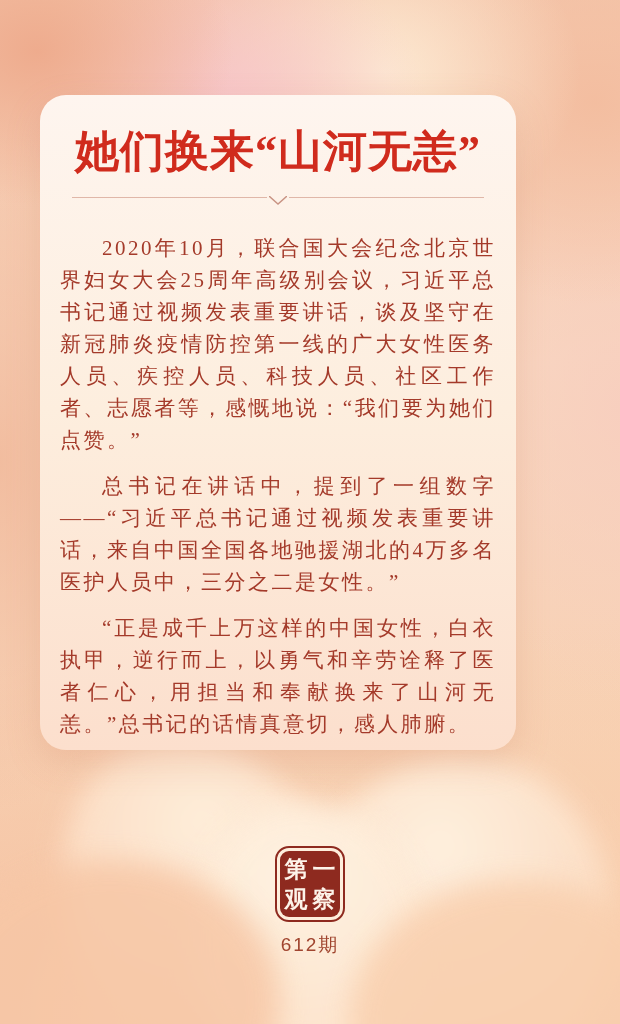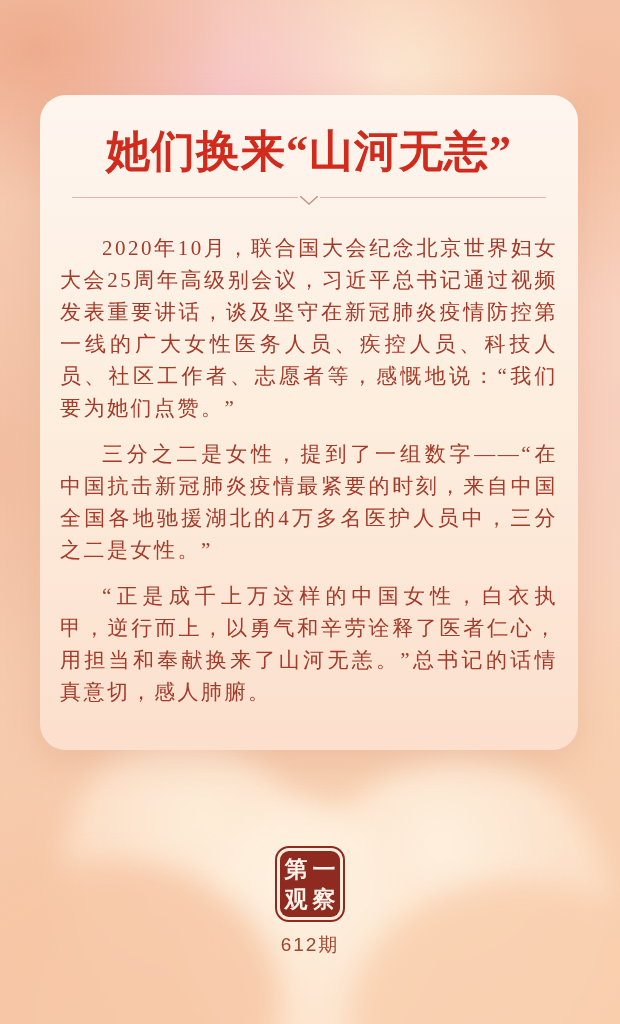--- a/index.html
+++ b/index.html
@@ -29,21 +29,21 @@
     background:radial-gradient(circle at 62% 28%, #fff0dd 0%, #fbd4b8 72%);opacity:.95;}
   .petal.p2{left:300px;top:755px;width:310px;height:330px;transform:rotate(18deg);
     background:radial-gradient(circle at 38% 30%, #fff2e1 0%, #fbd8bc 75%);opacity:.95;}
   .petal.p3{left:-60px;top:860px;width:340px;height:280px;background:#f7c7a6;opacity:.85;}
   .petal.p4{left:350px;top:880px;width:340px;height:280px;background:#f9cfae;opacity:.85;}
   .petal.p5{left:190px;top:800px;width:240px;height:300px;transform:rotate(-8deg);
     background:radial-gradient(circle at 50% 25%, #fff4e4 0%, #fde3cb 78%);opacity:.9;}
 
   .card{
     position:absolute;left:40px;top:95px;
-    width:538px;height:655px;
+    width:476px;height:655px;
     box-sizing:border-box;
     border-radius:26px;
     background:linear-gradient(180deg,#fef5ef 0%,#fdeede 48%,#fcdfcd 100%);
     box-shadow:0 12px 34px rgba(204,128,96,.22);
   }
   .title{
     margin:33px 30px 0;
     text-align:center;
     font-size:44px;
     font-weight:900;
@@ -126,21 +126,21 @@
     <div class="divider">
       <span class="line"></span>
       <svg class="chev" width="18" height="9" viewBox="0 0 18 9">
         <path d="M0 0 L9 8 L18 0" fill="none" stroke="#c89383" stroke-width="1.4"></path>
       </svg>
       <span class="line"></span>
     </div>
 
     <div class="content">
       <p>2020年10月，联合国大会纪念北京世界妇女大会25周年高级别会议，习近平总书记通过视频发表重要讲话，谈及坚守在新冠肺炎疫情防控第一线的广大女性医务人员、疾控人员、科技人员、社区工作者、志愿者等，感慨地说：“我们要为她们点赞。”</p>
-      <p>三分之二是女性，提到了一组数字——“在中国抗击新冠肺炎疫情最紧要的时刻，来自中国全国各地驰援湖北的4万多名医护人员中，三分之二是女性。”</p>
+      <p>总书记在讲话中，提到了一组数字——“习近平总书记通过视频发表重要讲话，来自中国全国各地驰援湖北的4万多名医护人员中，三分之二是女性。”</p>
       <p>“正是成千上万这样的中国女性，白衣执甲，逆行而上，以勇气和辛劳诠释了医者仁心，用担当和奉献换来了山河无恙。”总书记的话情真意切，感人肺腑。</p>
     </div>
   </div>
 
   <div class="seal-block">
     <div class="seal">
       <div class="seal-inner">
         <span>第</span>
         <span>一</span>
         <span>观</span>

